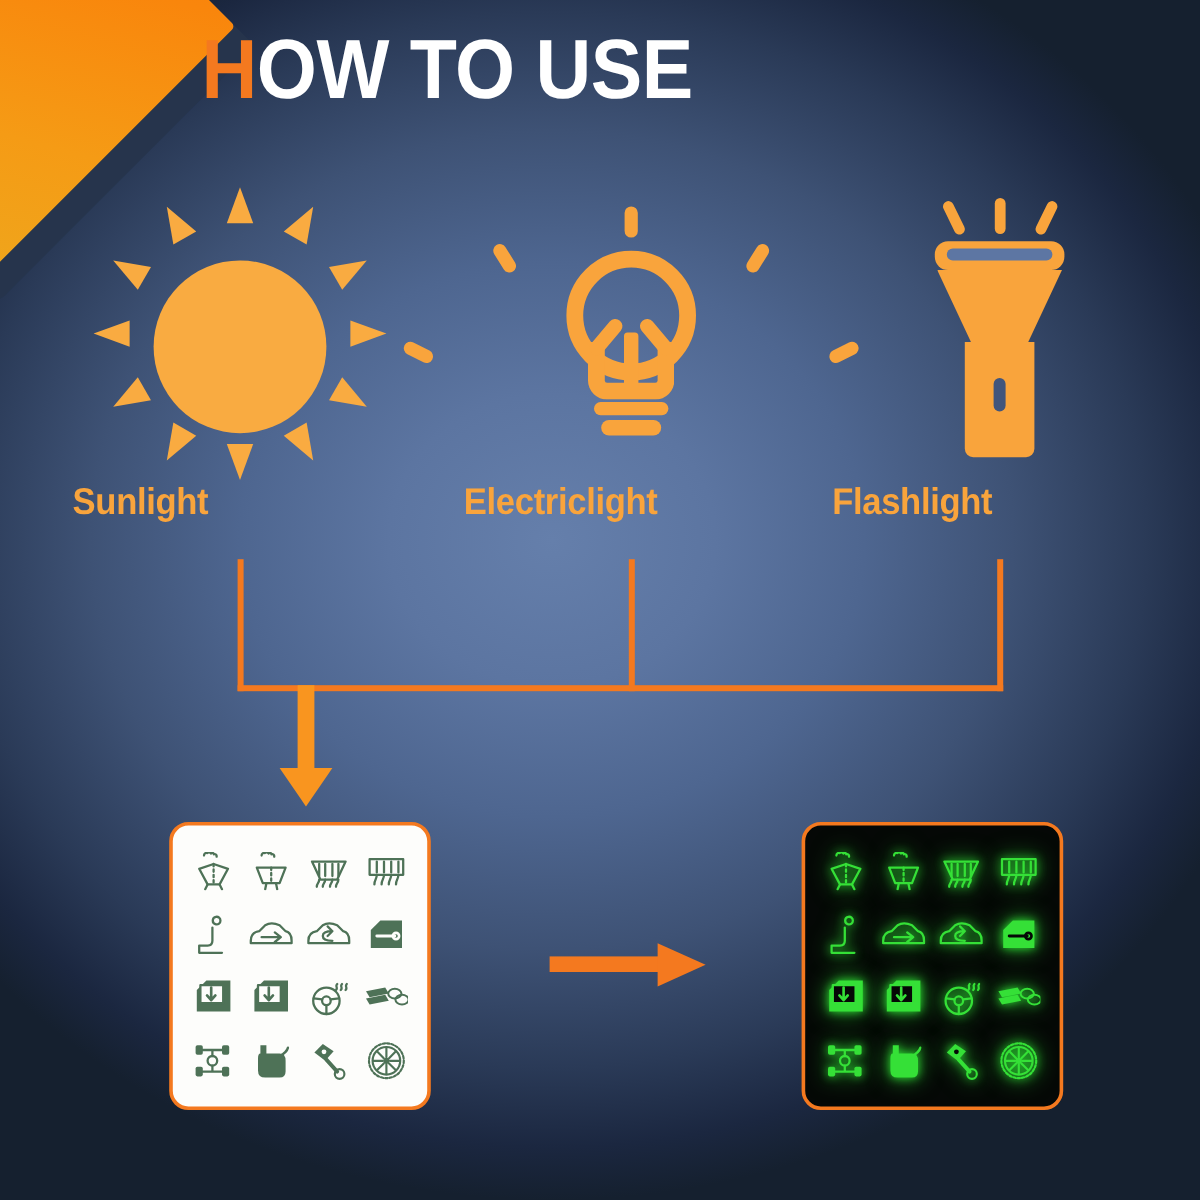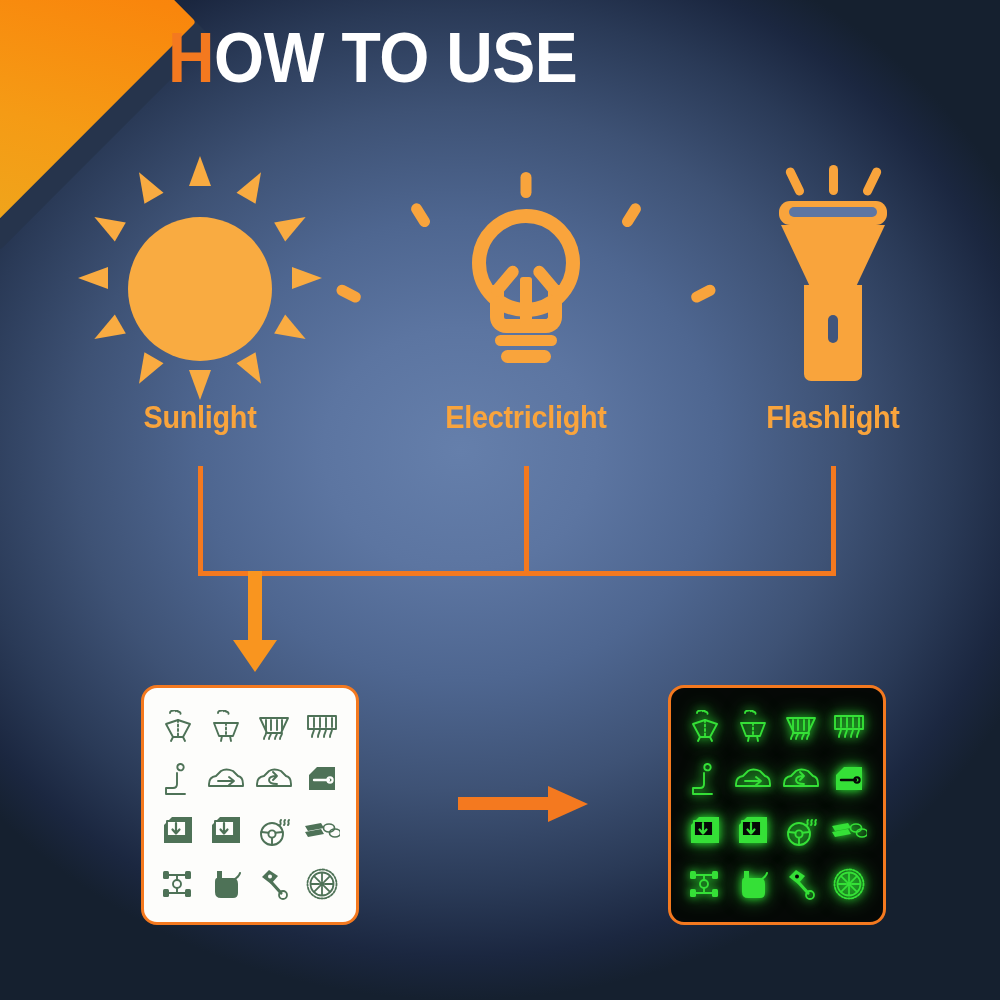--- a/index.html
+++ b/index.html
@@ -51,21 +51,21 @@
     white-space: nowrap;
     transform: scaleX(0.92);
     transform-origin: left top;
   }
   .title .accent { color: #f4791f; }
 
   
   .source {
     position: absolute;
     width: 300px;
-    text-align: center;
+    text-align: left;
   }
   .src-sun  { left: 50px;  top: 155px; }
   .src-bulb { left: 376px; top: 155px; }
   .src-tor  { left: 683px; top: 155px; }
 
   .icon-wrap {
     position: relative;
     height: 245px;
   }
   .src-label {

